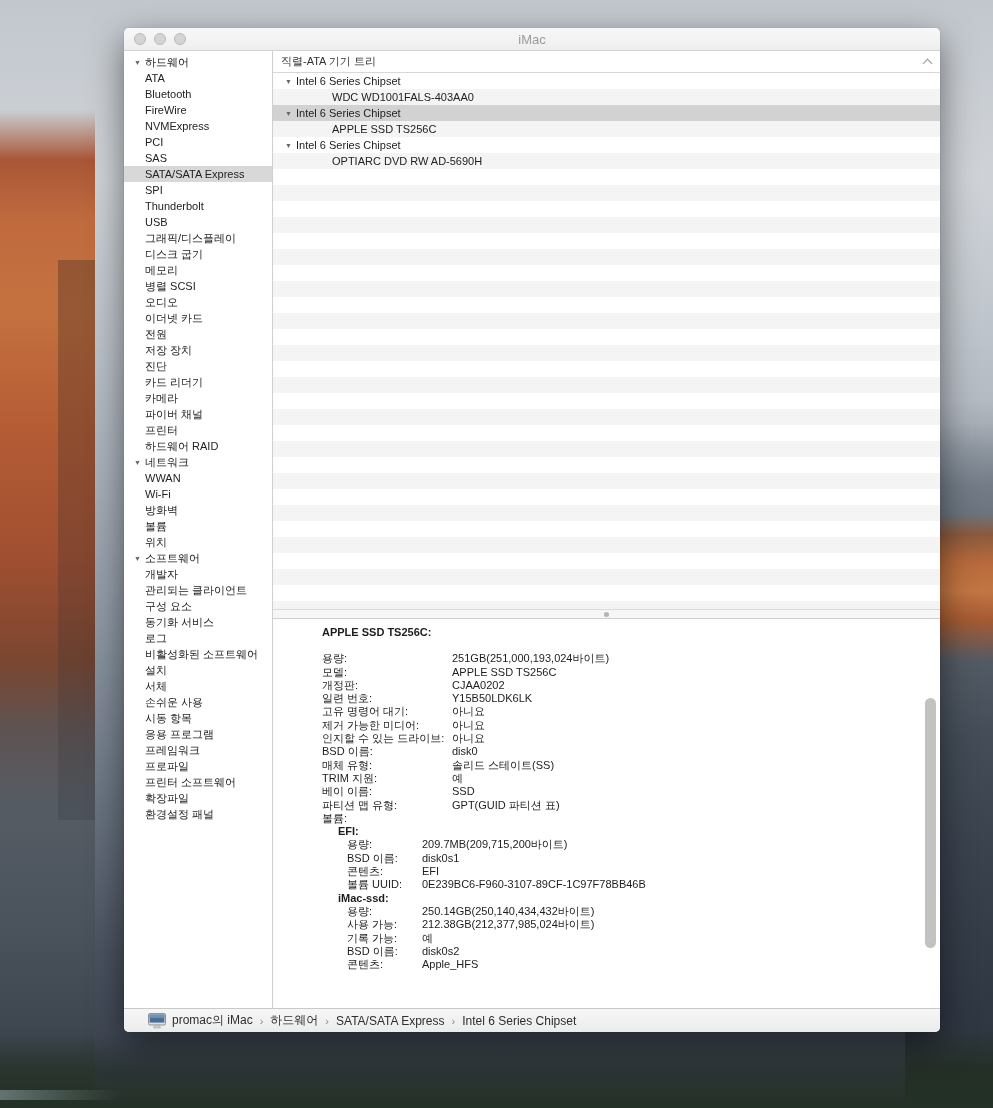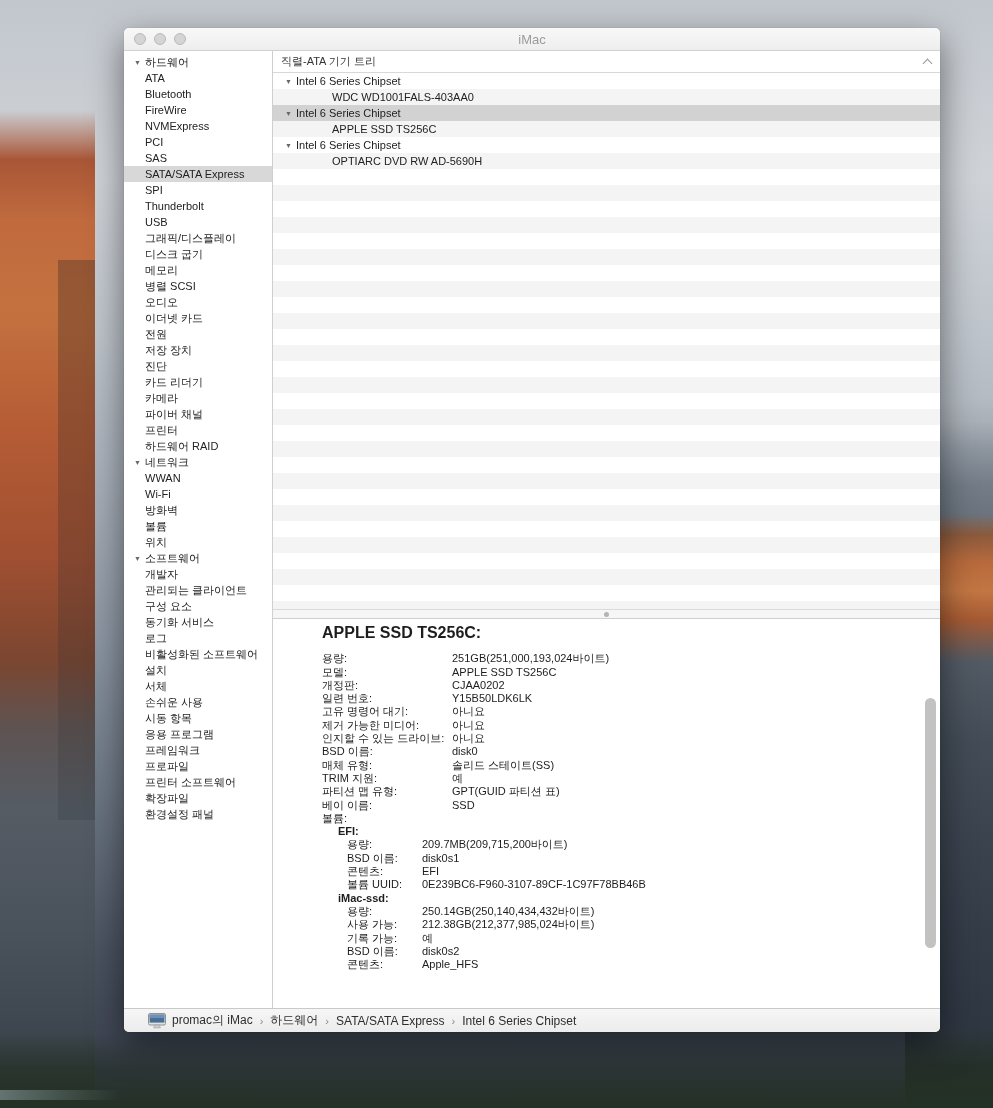--- a/index.html
+++ b/index.html
@@ -52,21 +52,21 @@
   .tree-row .tri{margin-left:12px;}
   .tree-row.device{padding-left:59px;}
   .tree-row.selected{background:#d2d2d2;}
 
   .splitter{position:absolute;top:558px;left:0;right:0;height:8px;background:#f6f6f6;
     border-top:1px solid #dadada;border-bottom:1px solid #cfcfcf;}
   .splitter .dot{position:absolute;left:50%;top:2px;margin-left:-3px;width:5px;height:5px;border-radius:50%;background:#b4b4b4;}
 
   .detail{position:absolute;top:568px;left:0;right:0;bottom:0;background:#fff;overflow:hidden;}
   .detail-inner{padding:7px 0 0 49px;line-height:13.3px;}
-  .detail-title{font-weight:bold;font-size:16px;margin-bottom:13px;}
+  .detail-title{font-weight:bold;font-size:11px;margin-bottom:13px;}
   .drow{display:flex;white-space:nowrap;}
   .drow .lbl{width:130px;flex:none;}
   .vol-name{font-weight:bold;padding-left:16px;white-space:nowrap;}
   .vrow{display:flex;padding-left:25px;white-space:nowrap;}
   .vrow .lbl{width:75px;flex:none;}
   .vthumb{position:absolute;right:4px;top:79px;width:11px;height:250px;border-radius:5.5px;background:#c2c2c2;}
 
   .statusbar{position:absolute;left:0;right:0;bottom:0;height:23px;
     background:linear-gradient(#f6f6f6,#ececec);border-top:1px solid #c9c9c9;
     display:flex;align-items:center;padding-left:24px;font-size:12px;color:#2e2e2e;}
@@ -231,26 +231,26 @@
             </div>
             <div class="drow">
               <span class="lbl">매체 유형:</span>
               <span class="val">솔리드 스테이트(SS)</span>
             </div>
             <div class="drow">
               <span class="lbl">TRIM 지원:</span>
               <span class="val">예</span>
             </div>
             <div class="drow">
+              <span class="lbl">베이 이름:</span>
+              <span class="val">SSD</span>
+            </div>
+            <div class="drow">
               <span class="lbl">파티션 맵 유형:</span>
               <span class="val">GPT(GUID 파티션 표)</span>
-            </div>
-            <div class="drow">
-              <span class="lbl">베이 이름:</span>
-              <span class="val">SSD</span>
             </div>
             <div class="drow">
               <span class="lbl">볼륨:</span>
               <span class="val"></span>
             </div>
           </div>
         <div>
             <div class="vol-name">EFI:</div>
             <div class="vrow">
               <span class="lbl">용량:</span>

